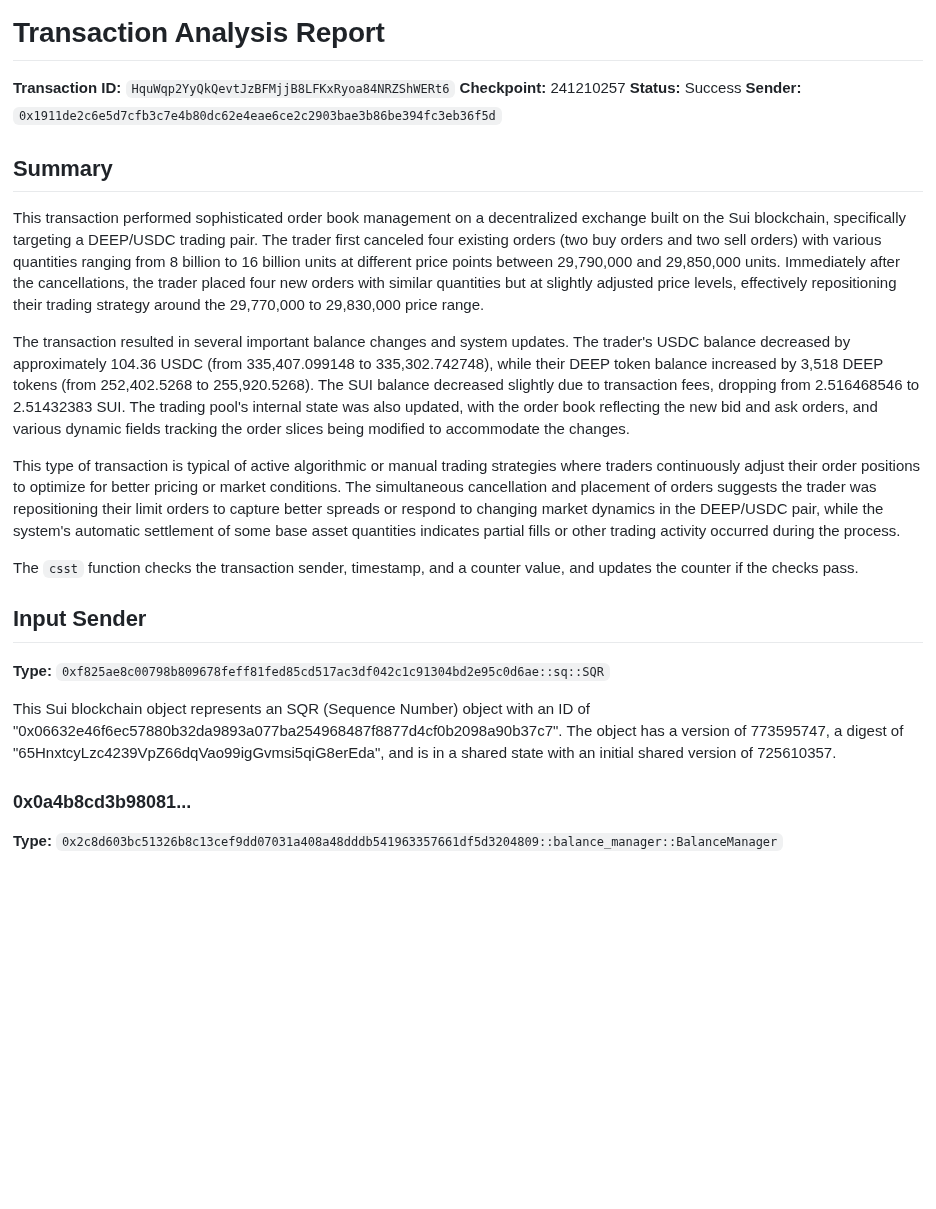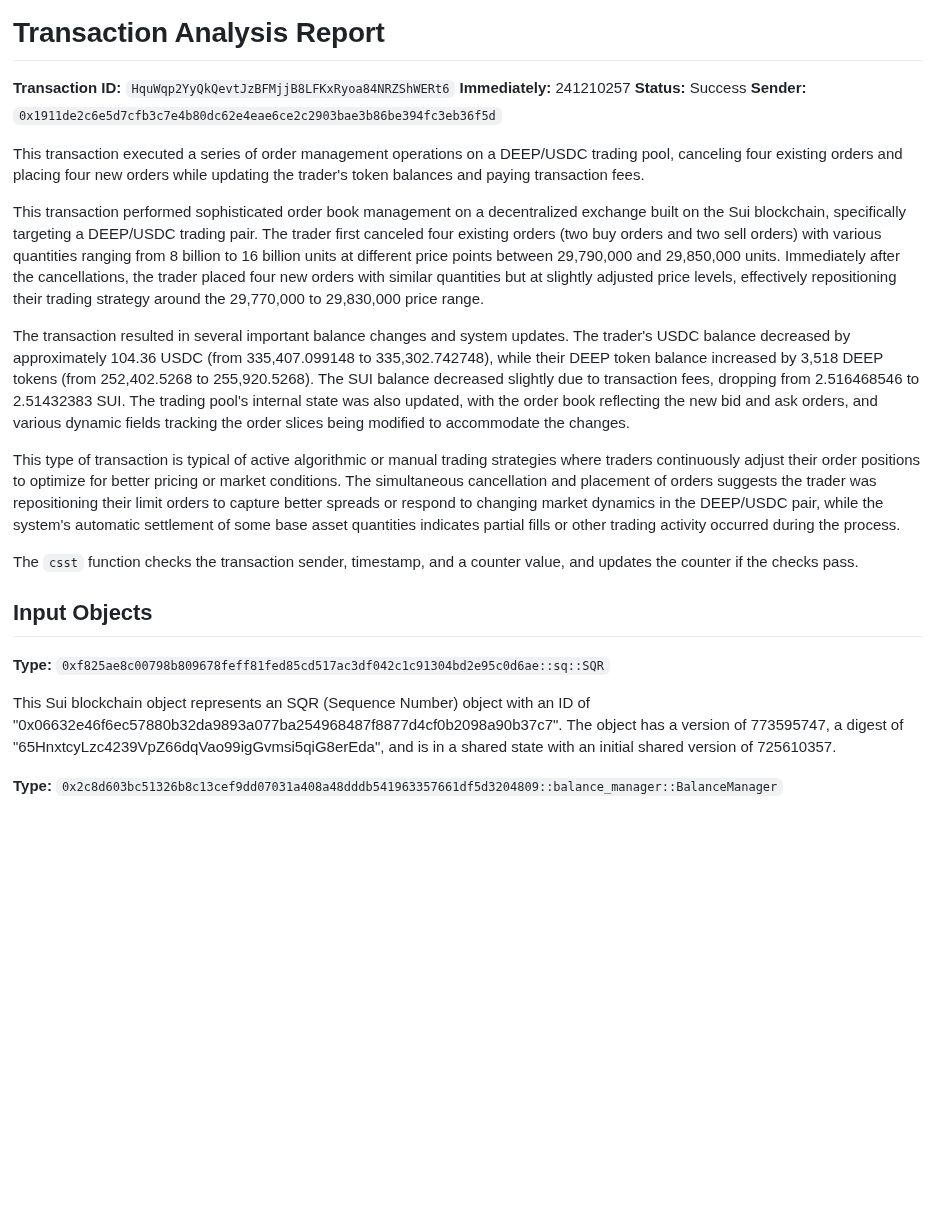--- a/index.html
+++ b/index.html
@@ -63,44 +63,45 @@
 </head>
 <body>
 
 <div class="page">
 
   <h1>Transaction Analysis Report</h1>
 
   <p class="meta">
     <b class="lbl">Transaction ID:</b>
     <code class="chip">HquWqp2YyQkQevtJzBFMjjB8LFKxRyoa84NRZShWERt6</code>
-    <b class="lbl">Immediately:</b>
+    <b class="lbl">Checkpoint:</b>
     <span>241210257</span>
     <b class="lbl">Status:</b>
     <span>Success</span>
     <b class="lbl">Sender:</b>
     <code class="chip">0x1911de2c6e5d7cfb3c7e4b80dc62e4eae6ce2c2903bae3b86be394fc3eb36f5d</code>
   </p>
 
-  <p>This transaction executed a series of order management operations on a DEEP/USDC trading pool, canceling four existing orders and placing four new orders while updating the trader's token balances and paying transaction fees.</p>
+  <h2>Summary</h2>
 
   <p>This transaction performed sophisticated order book management on a decentralized exchange built on the Sui blockchain, specifically targeting a DEEP/USDC trading pair. The trader first canceled four existing orders (two buy orders and two sell orders) with various quantities ranging from 8 billion to 16 billion units at different price points between 29,790,000 and 29,850,000 units. Immediately after the cancellations, the trader placed four new orders with similar quantities but at slightly adjusted price levels, effectively repositioning their trading strategy around the 29,770,000 to 29,830,000 price range.</p>
   <p>The transaction resulted in several important balance changes and system updates. The trader's USDC balance decreased by approximately 104.36 USDC (from 335,407.099148 to 335,302.742748), while their DEEP token balance increased by 3,518 DEEP tokens (from 252,402.5268 to 255,920.5268). The SUI balance decreased slightly due to transaction fees, dropping from 2.516468546 to 2.51432383 SUI. The trading pool's internal state was also updated, with the order book reflecting the new bid and ask orders, and various dynamic fields tracking the order slices being modified to accommodate the changes.</p>
   <p>This type of transaction is typical of active algorithmic or manual trading strategies where traders continuously adjust their order positions to optimize for better pricing or market conditions. The simultaneous cancellation and placement of orders suggests the trader was repositioning their limit orders to capture better spreads or respond to changing market dynamics in the DEEP/USDC pair, while the system's automatic settlement of some base asset quantities indicates partial fills or other trading activity occurred during the process.</p>
 
 
   <p><span>The </span><code class="chip">csst</code><span> function checks the transaction sender, timestamp, and a counter value, and updates the counter if the checks pass.</span></p>
 
 
-  <h2>Input Objects</h2>
+  <h2>Input Sender</h2>
 
   <p class="typeline">
     <b class="lbl">Type:</b>
     <code class="chip">0xf825ae8c00798b809678feff81fed85cd517ac3df042c1c91304bd2e95c0d6ae::sq::SQR</code>
   </p>
   <p>This Sui blockchain object represents an SQR (Sequence Number) object with an ID of "0x06632e46f6ec57880b32da9893a077ba254968487f8877d4cf0b2098a90b37c7". The object has a version of 773595747, a digest of "65HnxtcyLzc4239VpZ66dqVao99igGvmsi5qiG8erEda", and is in a shared state with an initial shared version of 725610357.</p>
 
+  <h3>0x0a4b8cd3b98081...</h3>
   <p class="typeline">
     <b class="lbl">Type:</b>
     <code class="chip">0x2c8d603bc51326b8c13cef9dd07031a408a48dddb541963357661df5d3204809::balance_manager::BalanceManager</code>
   </p>
 
 </div>
 
 </body></html>

